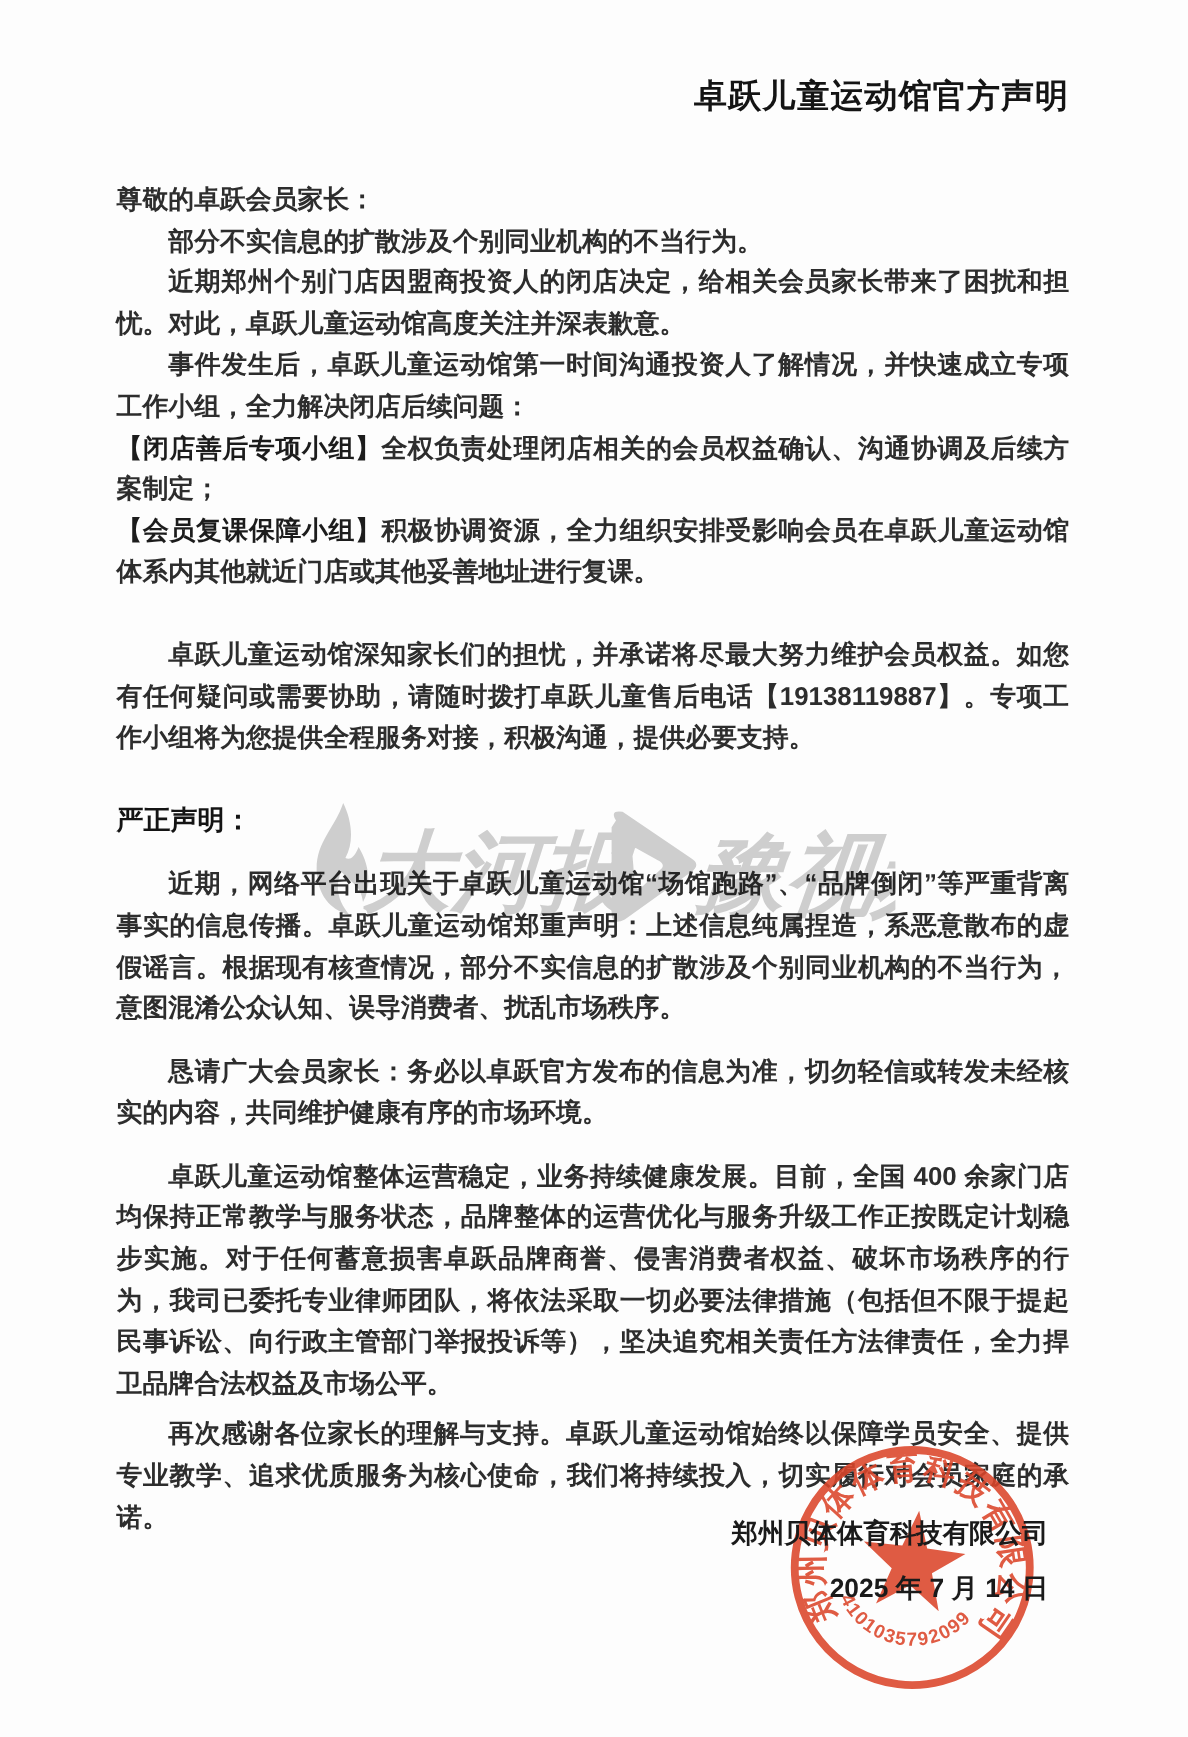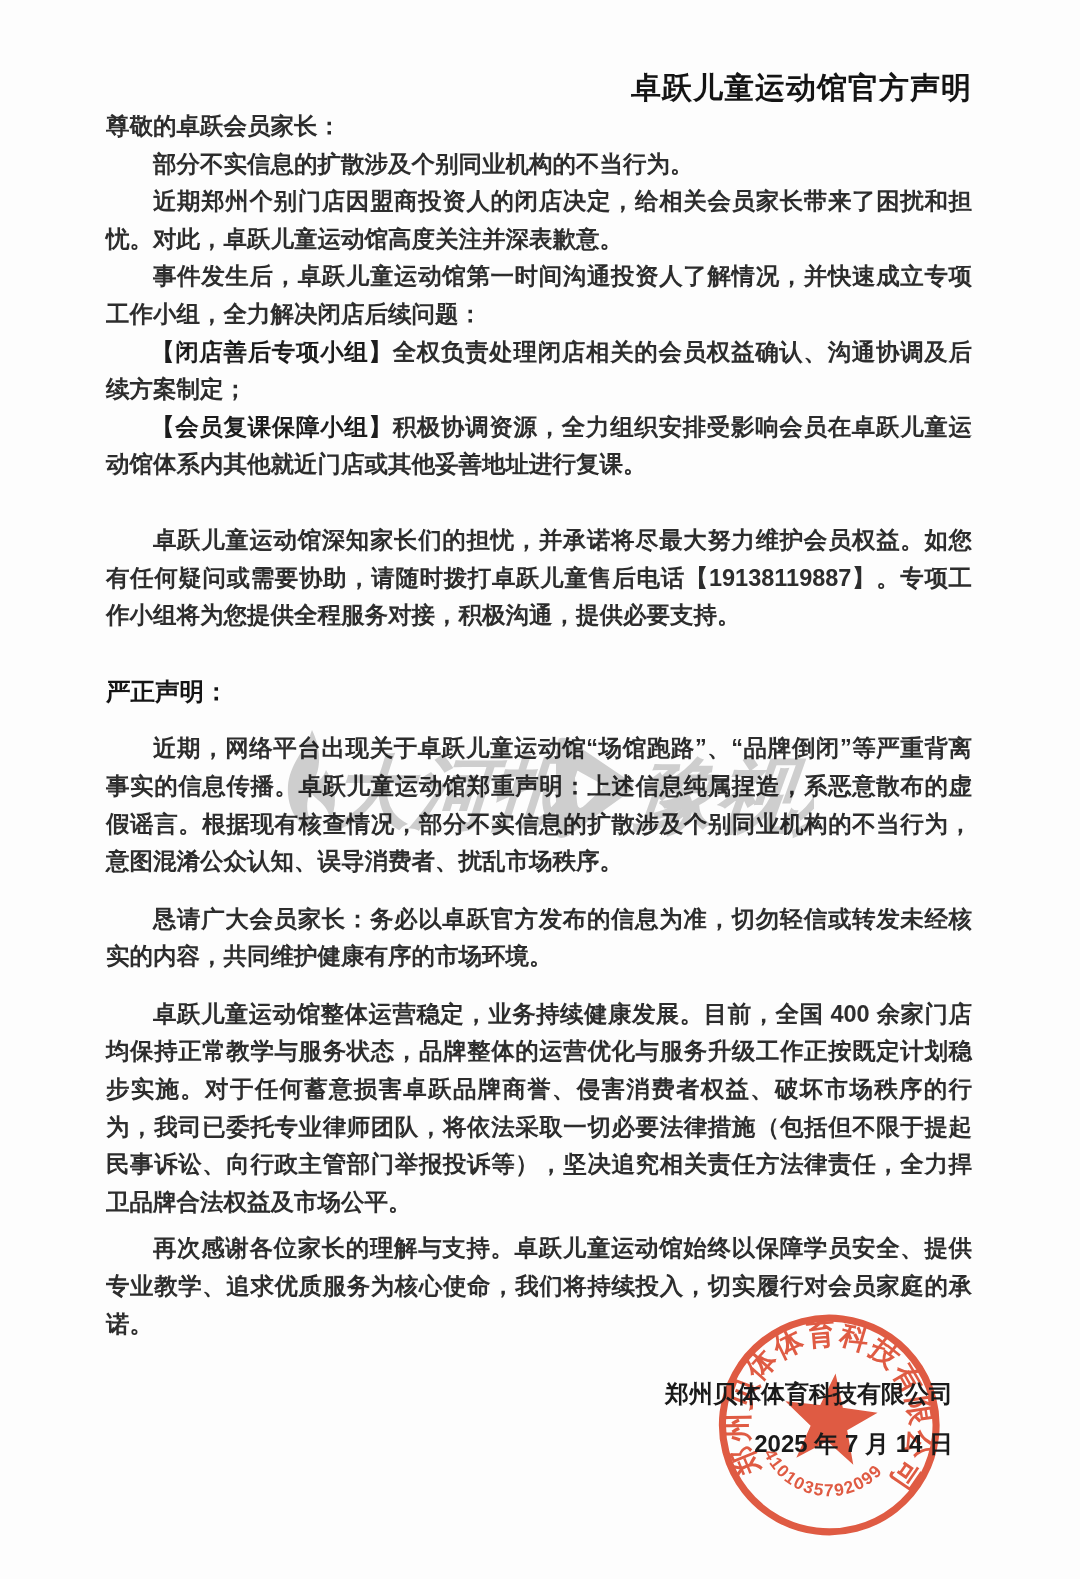--- a/index.html
+++ b/index.html
@@ -28,26 +28,26 @@
     color: #141414;
   }
   .content p {
     margin: 0;
     font-size: 23.5px;
     line-height: 37.6px;
     font-weight: 600;
     text-align: justify;
     color: #2d2d2d;
   }
-  p.salute { }
+  p.salute { margin-top: 55px; }
   p.ind { text-indent: 2em; }
   p.gap { margin-top: 38px; }
   p.gap-sm { margin-top: 20px; }
   p.gap-xs { margin-top: 9px; }
-  .lead { font-weight: 800; color: #1c1c1c; margin-left: 45px; }
+  .lead { font-weight: 800; color: #1c1c1c; }
   h2.statement-heading {
     margin: 38px 0 0 0;
     font-size: 24.5px;
     line-height: 37.6px;
     font-weight: 800;
     color: #141414;
   }
   .footer-company, .footer-date {
     position: absolute;
     right: 127px;

